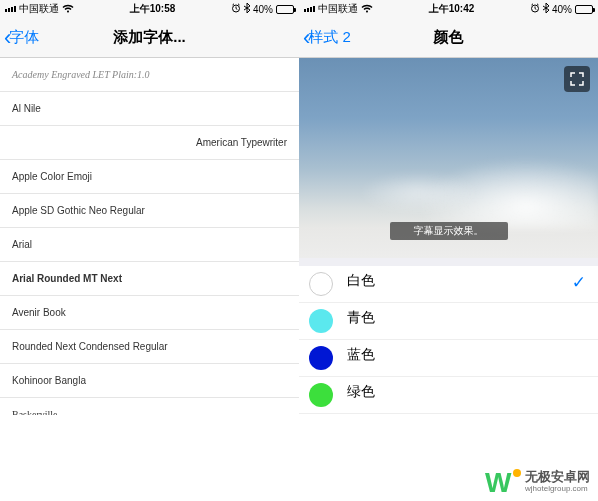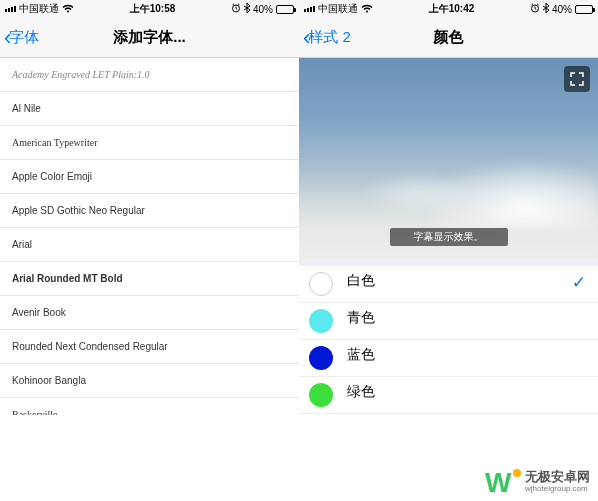--- a/index.html
+++ b/index.html
@@ -84,21 +84,21 @@
       overflow-y: auto;
     }
     .font-item {
       padding: 11px 12px;
       border-bottom: 1px solid #e5e5e5;
       font-size: 10px;
       color: #333;
       cursor: pointer;
     }
     .font-academy { font-family: "Times New Roman", serif; font-style: italic; color: #888; }
-    .font-typewriter { font-family: Liberation Serif, serif; }
+    .font-typewriter { font-family: Liberation Sans, sans-serif; text-align: right; }
     .font-arialrounded { font-family: "Arial Rounded MT Bold", Arial; font-weight: bold; }
     .font-avenir { font-family: "Avenir", "Helvetica Neue", sans-serif; font-weight: 300; }
     .font-avenircond { font-family: "Avenir Next Condensed", "Arial Narrow", sans-serif; }
     .font-kohinoor { font-family: "Kohinoor Bangla", sans-serif; }
     .font-baskerville { font-family: "Baskerville", serif; }
 
     
     .preview {
       height: 200px;
       background: linear-gradient(to bottom, #6b91b5 0%, #7ea3c5 30%, #a8bfd0 55%, #d8dedf 75%, #e8e8e6 85%, #ededec 100%);
@@ -118,21 +118,21 @@
       position: absolute; top: 8px; right: 8px;
       width: 26px; height: 26px;
       background: rgba(0,0,0,0.55);
       border-radius: 4px;
       display: flex; align-items: center; justify-content: center;
       color: #fff; font-size: 13px;
       cursor: pointer;
     }
     .subtitle-demo {
       position: absolute;
-      bottom: 12px;
+      bottom: 18px;
       left: 50%;
       transform: translateX(-50%);
       background: rgba(0,0,0,0.55);
       color: #fff;
       font-size: 10px;
       padding: 2px 24px;
       border-radius: 2px;
     }
     .gap { height: 8px; background: #efeff4; }
     .color-list { flex: 1; overflow-y: auto; }
@@ -217,21 +217,21 @@
     </div>
     <div class="nav-title">添加字体...</div>
   </div>
   <div class="font-list">
     <div class="font-item font-academy">Academy Engraved LET Plain:1.0</div>
     <div class="font-item">Al Nile</div>
     <div class="font-item font-typewriter">American Typewriter</div>
     <div class="font-item">Apple Color Emoji</div>
     <div class="font-item">Apple SD Gothic Neo Regular</div>
     <div class="font-item" style="font-family:Arial">Arial</div>
-    <div class="font-item font-arialrounded">Arial Rounded MT Bold</div>
+    <div class="font-item font-arialrounded">Arial Rounded MT Next</div>
     <div class="font-item font-avenir">Avenir Book</div>
     <div class="font-item font-avenircond">Rounded Next Condensed Regular</div>
     <div class="font-item font-kohinoor">Kohinoor Bangla</div>
     <div class="font-item font-baskerville">Baskerville</div>
   </div>
 </div>
 
 <div class="phone">
   <div class="status-bar">
     <div class="status-left">

